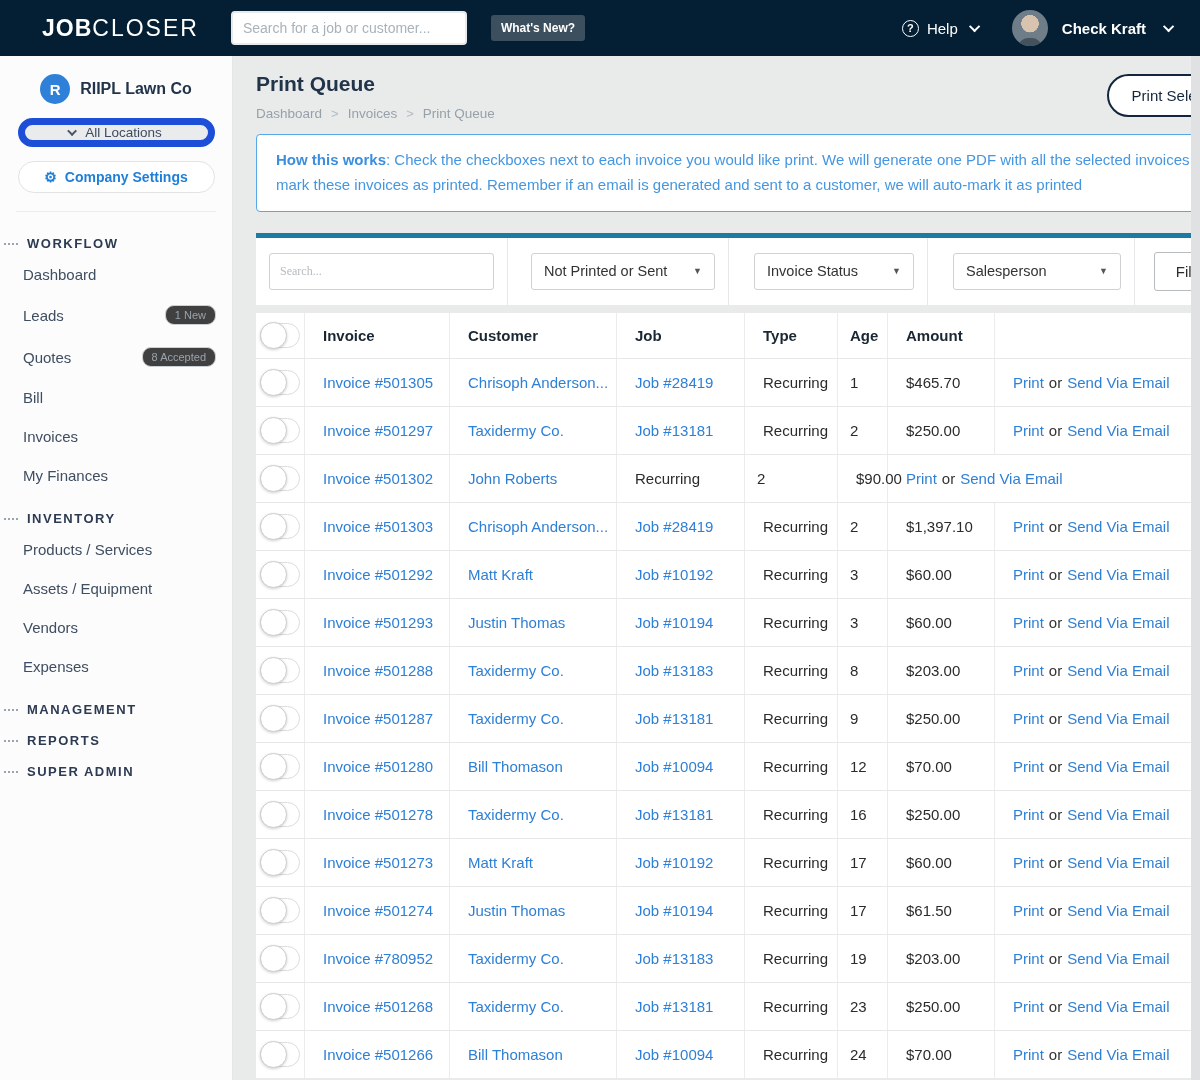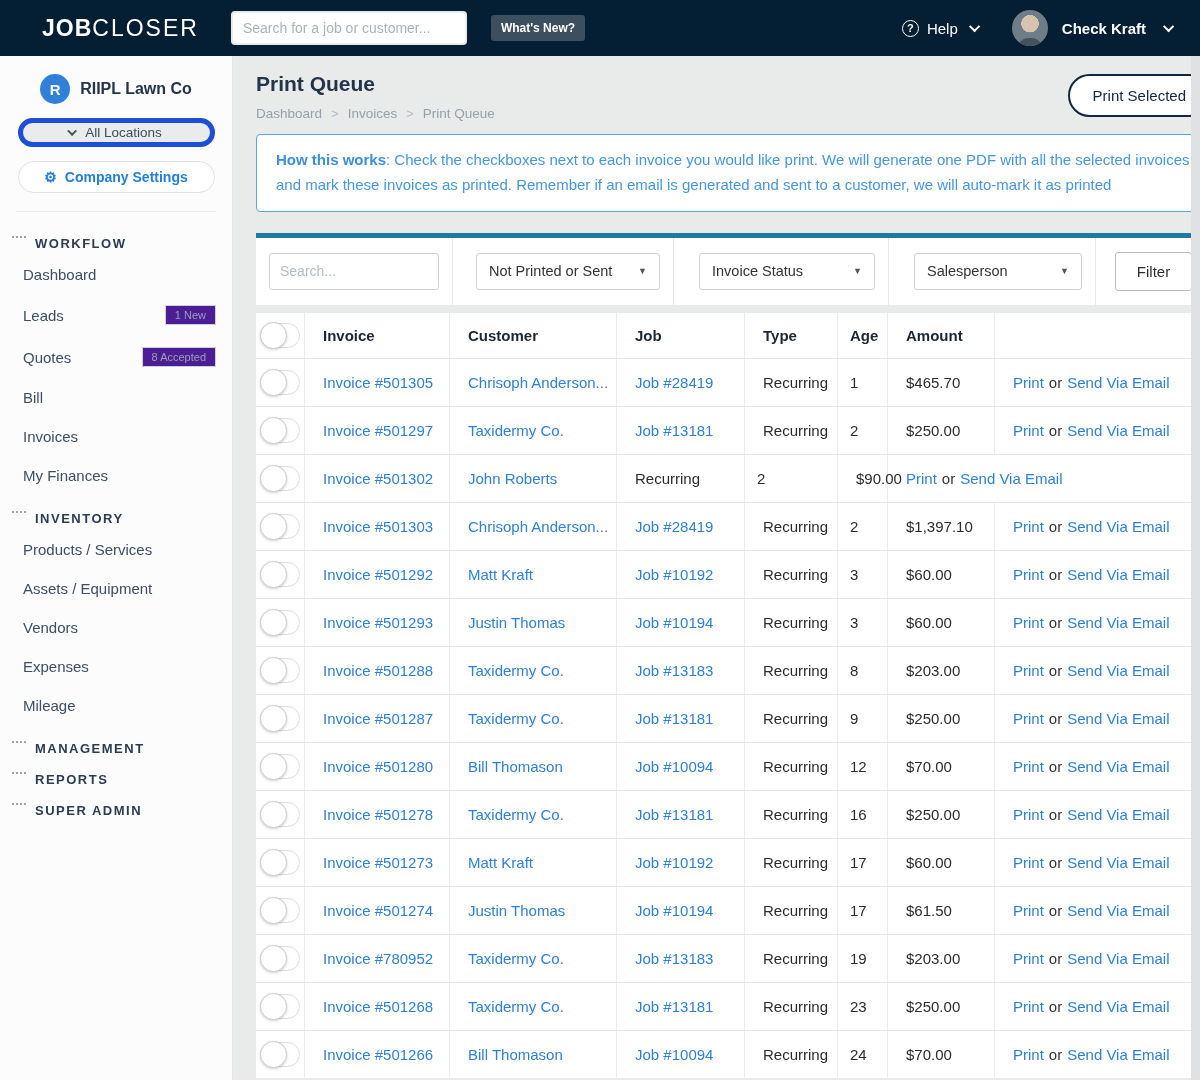--- a/index.html
+++ b/index.html
@@ -41,36 +41,36 @@
 
   
   .side-top { padding:18px 16px 0; }
   .company-row { display:flex; align-items:center; justify-content:center; gap:10px; }
   .company-logo { width:30px; height:30px; border-radius:50%; background:#2e80d8; color:#fff;
                   font-weight:bold; font-size:15px; display:flex; align-items:center;
                   justify-content:center; }
   .company-name { font-size:16px; color:#22344a; font-weight:600; }
   .pill { width:197px; margin:14px auto 0; display:flex; align-items:center; justify-content:center;
           gap:8px; border-radius:999px; cursor:pointer; font-family:"Liberation Sans", sans-serif; }
-  .locations-pill { height:29px; background:#e9ebec; border:5px solid #1d4ed8;
+  .locations-pill { height:29px; background:#e9ebec; border:7px solid #1d4ed8;
                     color:#3d4b5f; font-size:13.5px; }
   .chev-dark { width:7px; height:7px; border-left:2px solid #49576b; border-bottom:2px solid #49576b;
                transform:rotate(-45deg) translateY(-2px); display:inline-block; }
   .settings-pill { height:32px; background:#fff; border:1px solid #e2e3e4; color:#1f7fd8;
                    font-size:14px; font-weight:600; }
   .gear-icon { font-size:14px; line-height:1; }
   .side-div { border-bottom:1px solid #eaebec; margin-top:18px; }
   .nav { padding:8px 0 0; }
-  .nav-section-header { display:flex; align-items:flex-start; margin:16px 12px 4px; }
+  .nav-section-header { display:flex; align-items:center; margin:16px 4px 4px; }
   .dash-mark { width:14px; border-top:2px dotted #9aa4ae; margin-right:9px; }
   .nav-section-label { font-size:13px; font-weight:bold; letter-spacing:1.5px; color:#2c3b52; }
   .nav-item { display:flex; align-items:center; justify-content:space-between;
               padding:11px 16px 11px 23px; font-size:15px; color:#3f4e60; cursor:pointer; }
-  .badge { font-size:11px; color:#9aa3ab; border:1px solid #ccd1d5; border-radius:0;
-           padding:3px 9px; background:#4c1d95; white-space:nowrap; }
+  .badge { font-size:11px; color:#9aa3ab; border:1px solid #ccd1d5; border-radius:9px;
+           padding:3px 9px; background:#404040; white-space:nowrap; }
 
   
   .page-head { display:flex; justify-content:space-between; align-items:flex-start; }
   .page-title { font-size:21px; font-weight:bold; color:#223449; }
   .breadcrumb { margin-top:10px; font-size:13.5px; color:#97a1a9; display:flex; gap:9px;
                 align-items:center; }
   .crumb { cursor:pointer; }
   .crumb-sep { color:#b3bbc2; font-size:13px; }
   .print-selected { background:#fff; border:2px solid #14263c; color:#14263c; font-size:15px;
                     border-radius:999px; padding:11px 23px; cursor:pointer; margin-top:2px;
@@ -80,31 +80,31 @@
   .info-box { margin-top:13px; background:#fff; border:1px solid #57a8e4; border-radius:4px;
               padding:13px 19px; font-size:15px; line-height:1.65; color:#4596e0; }
   .info-box b { color:#3c8ede; }
   .info-underline { }
 
   
   .filter-card { margin-top:21px; background:#fff; border-top:5px solid #1d7aa3;
                  display:flex; align-items:stretch; height:72px; }
   .f-sec { display:flex; align-items:center; padding:0 13px; border-right:1px solid #e7e8e9; }
   .f-sec:last-child { border-right:none; }
-  .f-search { width:170px; height:37px; border:1px solid #cfd1d2; border-radius:3px;
-              padding:0 10px; font-size:14px; color:#333; outline:none;
-              font-family:Liberation Sans, sans-serif; }
+  .f-search { width:225px; height:37px; border:1px solid #cfd1d2; border-radius:3px;
+              padding:0 10px; font-size:12px; color:#333; outline:none;
+              font-family:Liberation Serif, serif; }
   .f-search::placeholder { color:#b6bcc1; }
   .f-sec.grow { flex:1; }
   .dropdown { height:37px; border:1px solid #cfd1d2; border-radius:3px; background:#fff;
               display:flex; align-items:center; justify-content:space-between;
               padding:0 12px; font-size:14.5px; color:#333; cursor:pointer; gap:18px; }
   .dd-arrow { font-size:9px; color:#555; }
   .dd1 { width:184px; margin-left:10px; }
-  .dd2 { width:176px; margin-left:12px; }
+  .dd2 { width:160px; margin-left:12px; }
   .dd3 { width:168px; margin-left:12px; }
   .filter-btn { width:77px; height:39px; background:#fff; border:1px solid #b9bcbe;
                 border-radius:3px; font-size:15px; color:#2c2c2c; cursor:pointer; margin:0 6px;
                 font-family:"Liberation Sans", sans-serif; }
 
   
   .table-card { margin-top:8px; background:#fff; }
   .t-row { display:grid; grid-template-columns:49px 145px 167px 128px 93px 50px 107px 1fr;
            align-items:stretch; }
   .t-row > div { border-right:1px solid #ebecec; display:flex; align-items:center;
@@ -220,24 +220,20 @@
   <div class="nav-item">
     <span>Vendors</span>
 
   </div>
 
   <div class="nav-item">
     <span>Expenses</span>
 
   </div>
 
-  <div class="nav-item">
-    <span>Mileage</span>
-
-  </div>
 
   <div class="nav-section-header">
     <span class="dash-mark"></span>
     <span class="nav-section-label">MANAGEMENT</span>
   </div>
 
   <div class="nav-section-header">
     <span class="dash-mark"></span>
     <span class="nav-section-label">REPORTS</span>
   </div>

